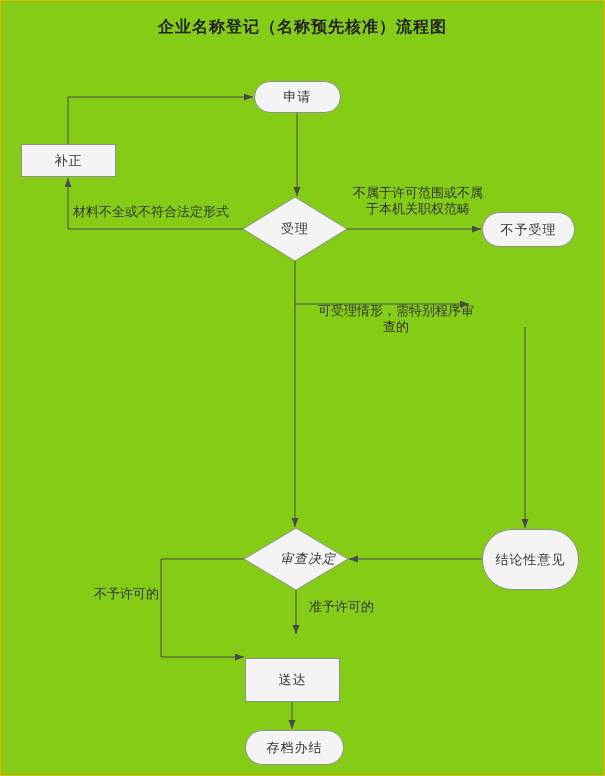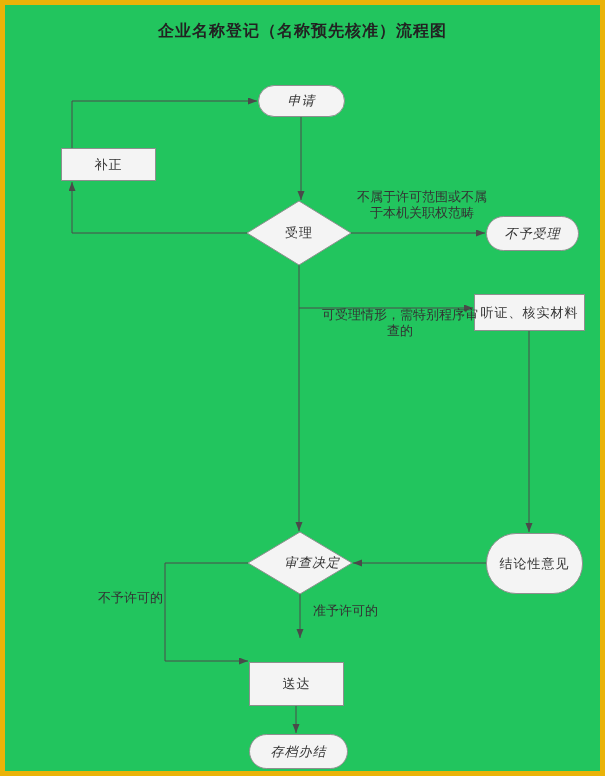--- a/index.html
+++ b/index.html
@@ -5,22 +5,22 @@
   html, body {
     margin: 0;
     padding: 0;
     background: #ffffff;
     font-family: "Liberation Sans", "DejaVu Sans", sans-serif;
   }
   .canvas {
     position: relative;
     width: 605px;
     height: 776px;
-    background: #22c55e;
-    border: 5px solid #eab308;
+    background: #84cc16;
+    border: 1px solid #eab308;
     box-sizing: border-box;
     overflow: hidden;
   }
   .title {
     position: absolute;
     top: 16px;
     left: 0;
     width: 100%;
     text-align: center;
     font-size: 16px;
@@ -38,23 +38,23 @@
     box-sizing: border-box;
     background: #f4f4f4;
     border: 1px solid #8f8f8f;
     display: flex;
     align-items: center;
     justify-content: center;
     font-size: 13px;
     color: #333333;
     letter-spacing: 1px;
   }
-  .stadium { border-radius: 18px; font-style: italic; }
+  .stadium { border-radius: 18px; }
   #node-apply        { left: 253px; top:  80px; width:  87px; height: 32px; }
-  #node-correction   { left:  20px; top: 143px; width:  95px; height: 33px; margin-left: 36px; }
+  #node-correction   { left:  20px; top: 143px; width:  95px; height: 33px; }
   #node-not-accepted { left: 481px; top: 211px; width:  93px; height: 35px; }
   #node-hearing      { left: 469px; top: 289px; width: 111px; height: 37px; }
   #node-conclusive   { left: 481px; top: 528px; width:  97px; height: 61px; border-radius: 30px; }
   #node-delivery     { left: 244px; top: 657px; width:  95px; height: 44px; }
   #node-archive      { left: 244px; top: 729px; width:  99px; height: 35px; }
   .diamond-label {
     position: absolute;
     display: flex;
     align-items: center;
     justify-content: center;
@@ -117,38 +117,36 @@
   <div class="node" id="node-correction">
     <span>补正</span>
   </div>
 
   <div class="diamond-label" id="label-acceptance">受理</div>
 
   <div class="node stadium" id="node-not-accepted">
     <span>不予受理</span>
   </div>
 
-  <div class="node" id="node-hearing">
-    <span>听证、核实材料</span>
-  </div>
 
   <div class="diamond-label" id="label-review">审查决定</div>
 
   <div class="node" id="node-conclusive">
     <span>结论性意见</span>
   </div>
 
   <div class="node" id="node-delivery">
     <span>送达</span>
   </div>
 
   <div class="node stadium" id="node-archive">
     <span>存档办结</span>
   </div>
 
+  <div class="edge-label" id="lbl-incomplete">材料不全或不符合法定形式</div>
 
   <div class="edge-label" id="lbl-out-of-scope">不属于许可范围或不属
 于本机关职权范畴</div>
 
   <div class="edge-label" id="lbl-special">可受理情形，需特别程序审
 查的</div>
 
   <div class="edge-label" id="lbl-not-permitted">不予许可的</div>
 
   <div class="edge-label" id="lbl-permitted">准予许可的</div>

